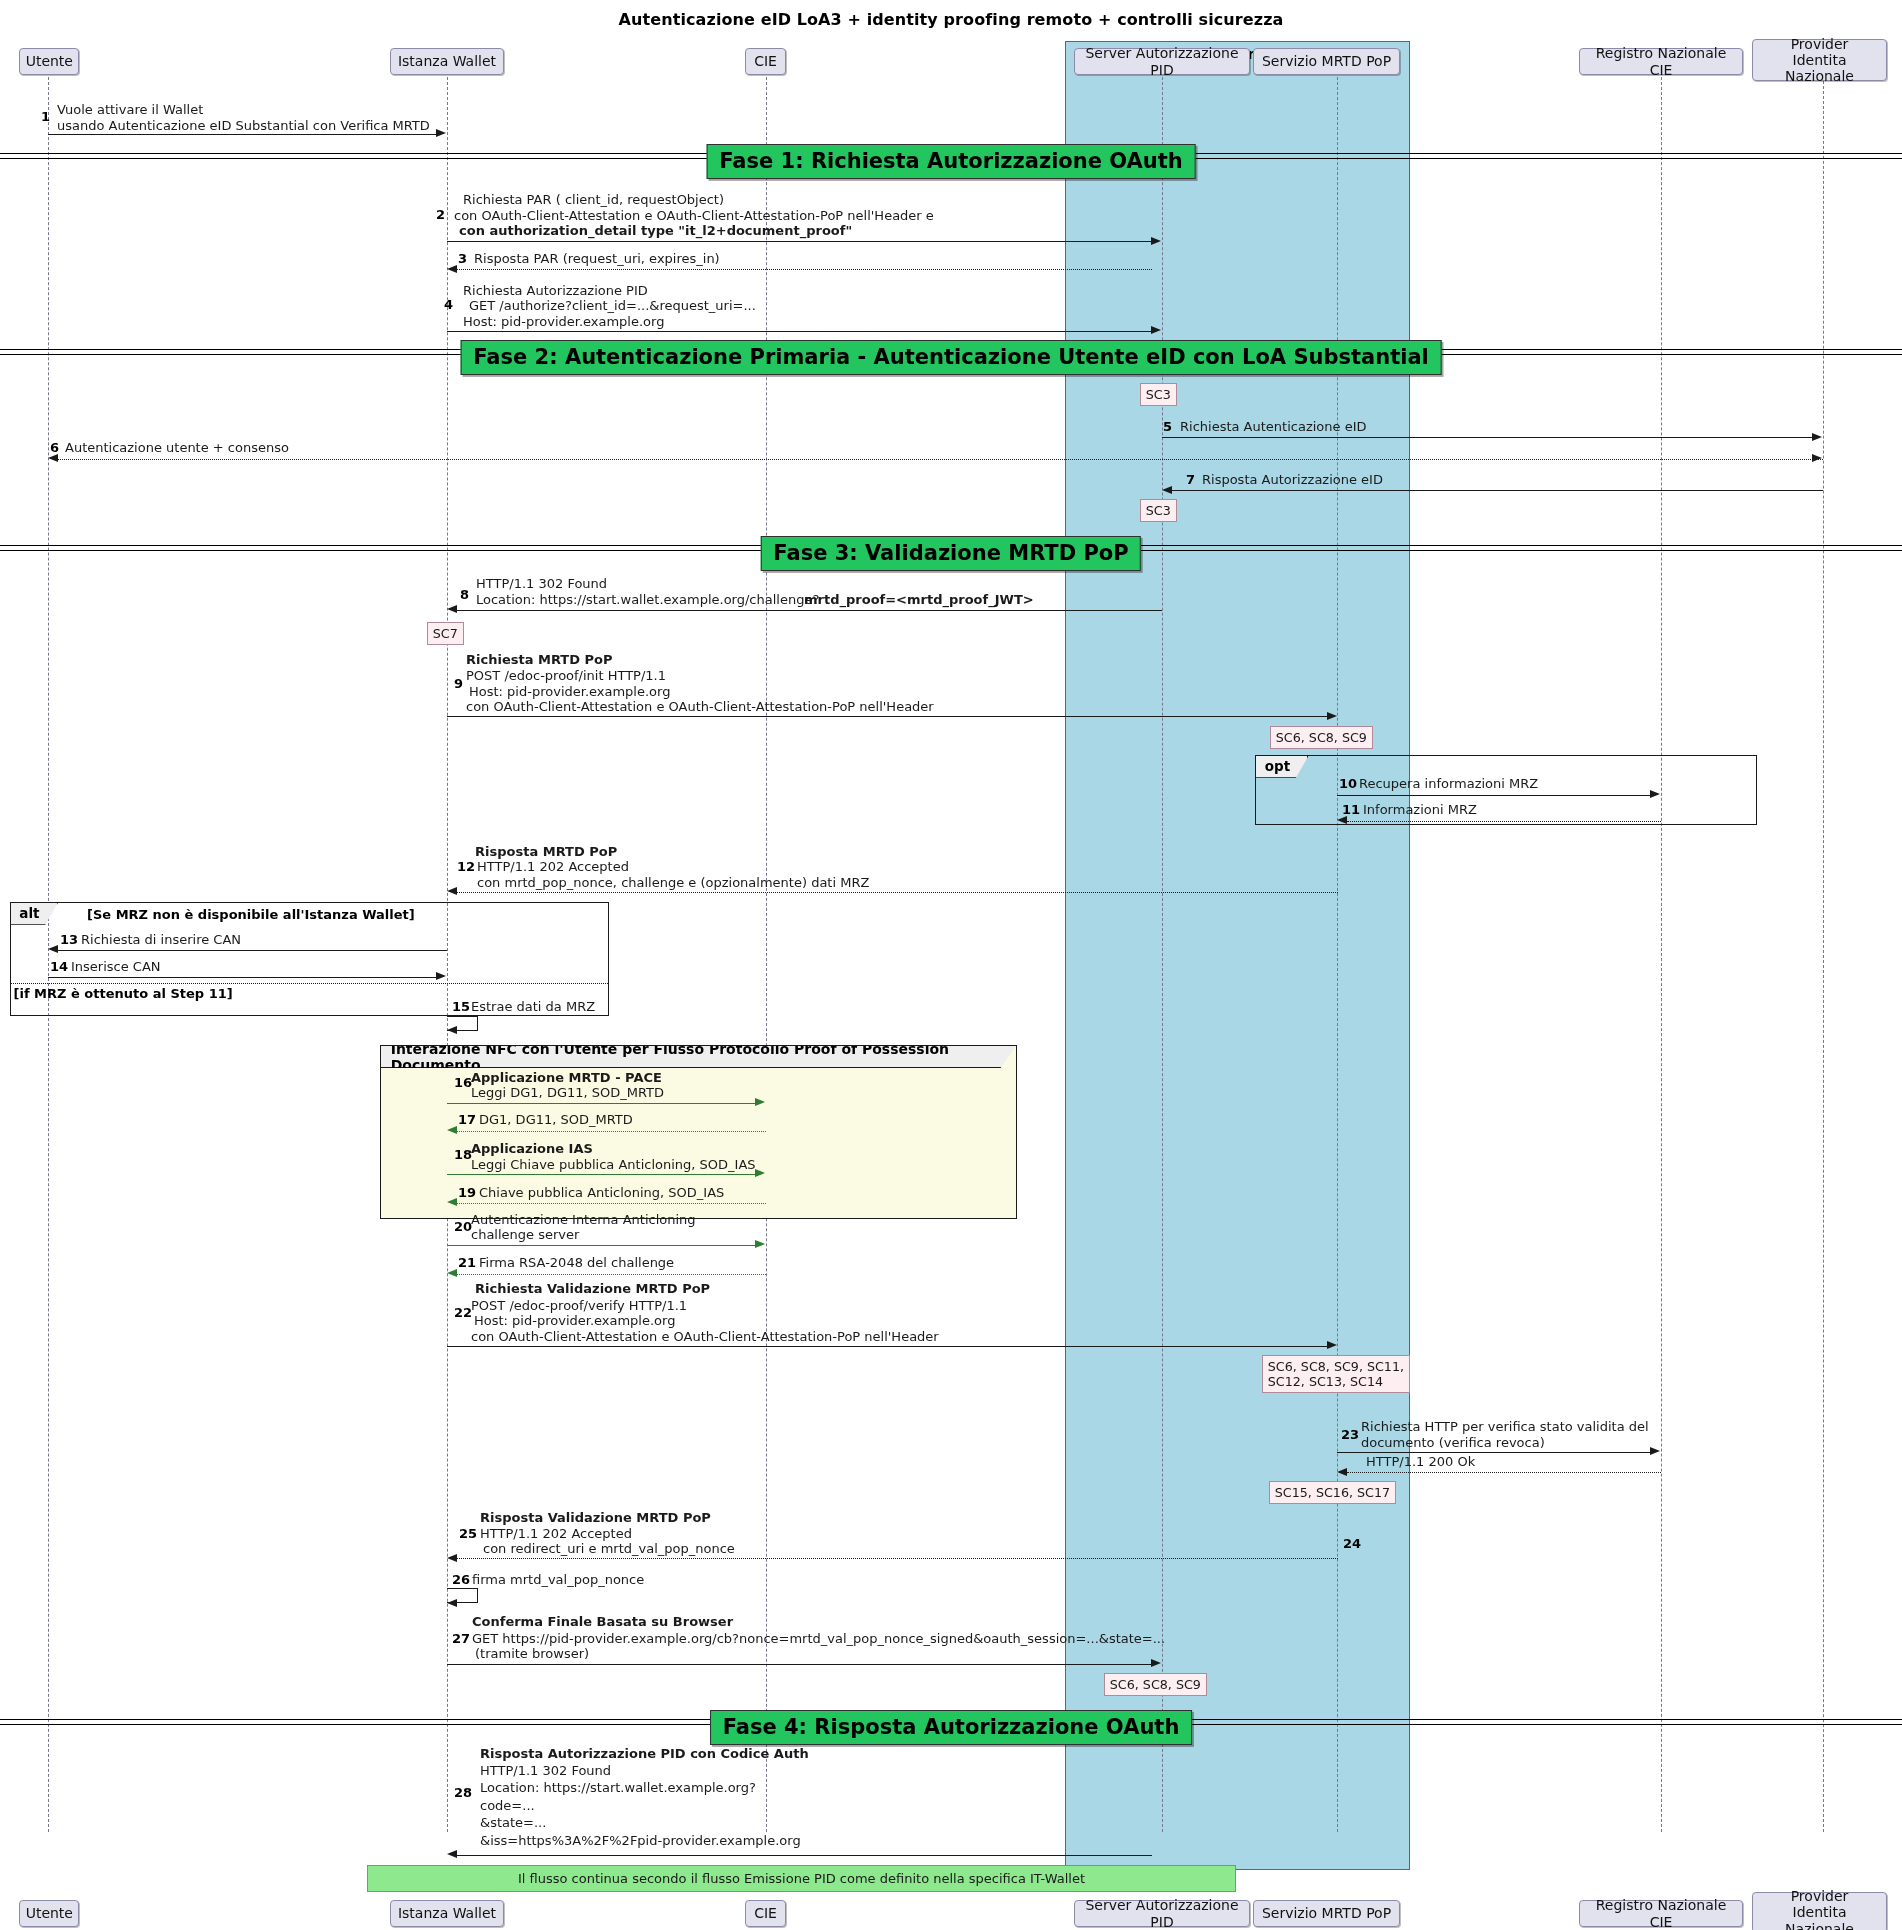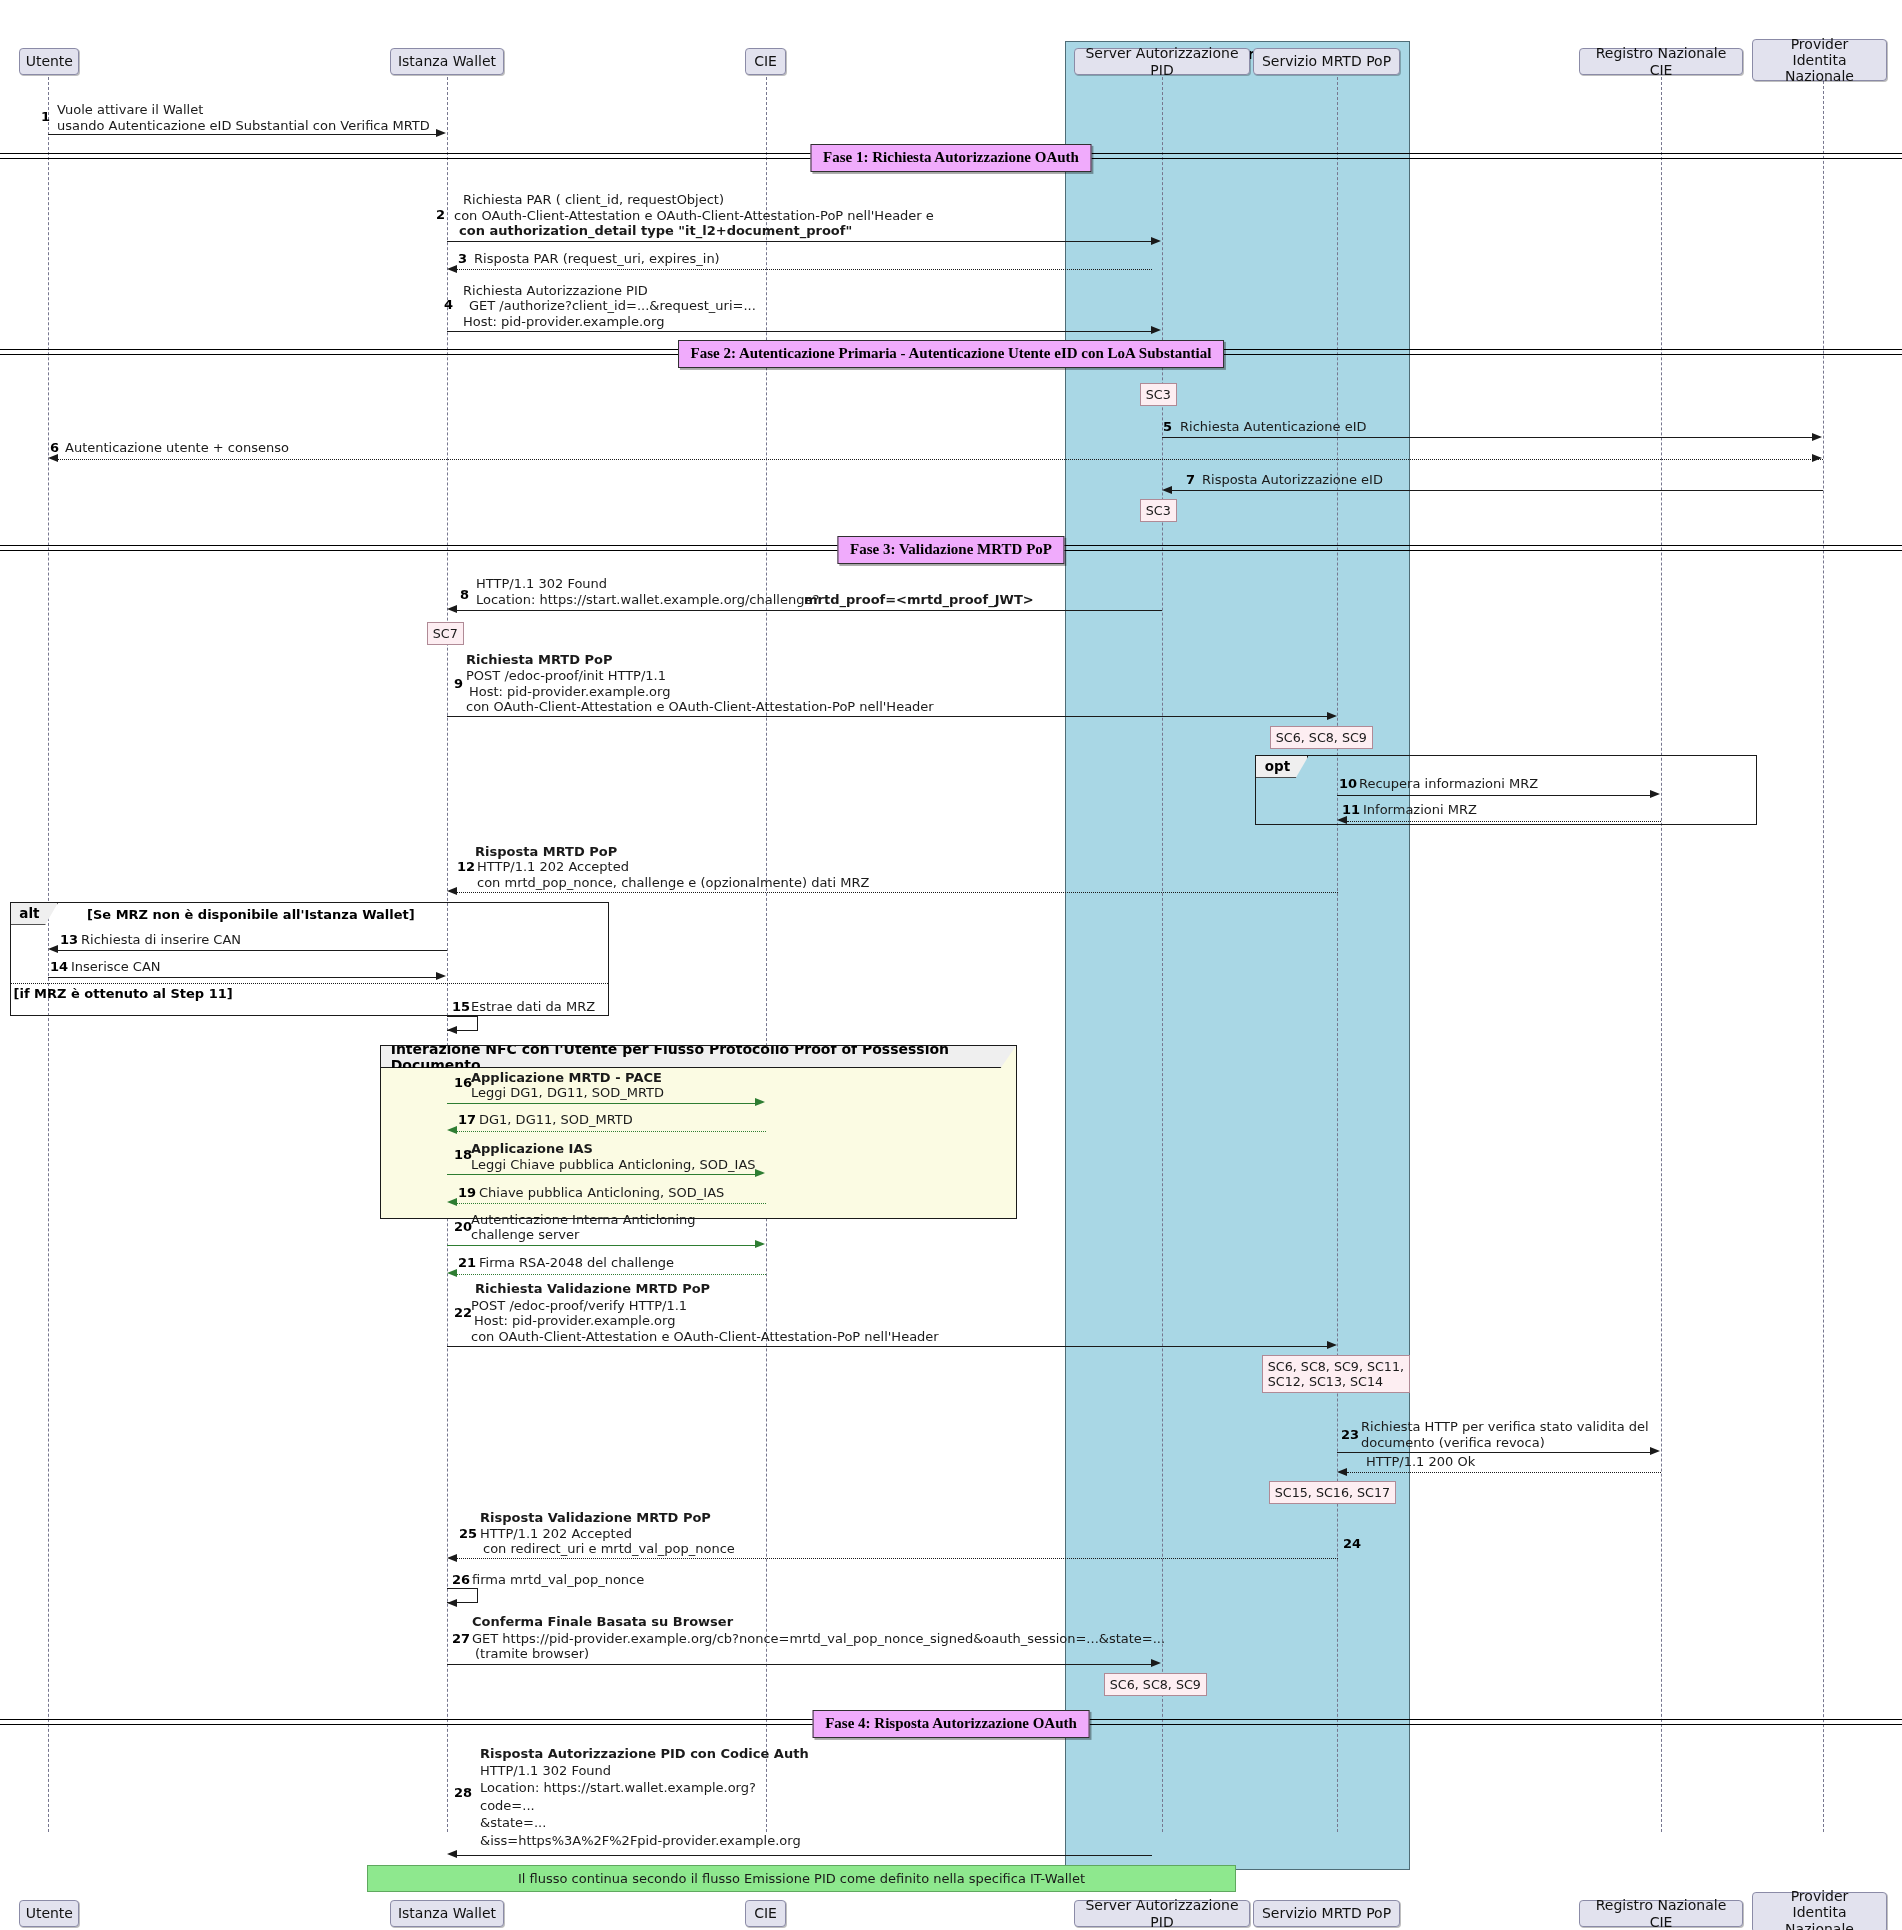--- a/index.html
+++ b/index.html
@@ -49,26 +49,25 @@
   .divider-lines{
     position:absolute;left:0;width:1902px;height:5.8px;
   }
   .divider-lines:before,.divider-lines:after{
     content:"";position:absolute;left:0;width:1902px;height:0;
     border-top:1.5px solid #000;
   }
   .divider-lines:before{top:0}
   .divider-lines:after{top:4.8px}
   .divider-label{
-    position:absolute;background:#f0abfc;border:1.7px solid #303030;
+    position:absolute;background:#22c55e;border:1.7px solid #303030;
     box-shadow:1.9px 1.9px 0 rgba(0,0,0,.35);
-    font-size:15px;font-weight:bold;color:#000;
+    font-size:21px;font-weight:bold;color:#000;
     padding:3.9px 11.6px 4.8px 11.6px;white-space:nowrap;
     transform:translateX(-50%);
-    font-family:Liberation Serif, serif;
   }
 
   
   .msg-line{
     position:absolute;height:0;border-top:1.4px solid #1a1a1a;
   }
   .msg-line.dotted{border-top:1.4px dotted #1a1a1a;}
   .msg-line.green{border-top:1.4px solid #2e7d32;}
   .msg-line.green.dotted{border-top:1.4px dotted #2e7d32;}
 
@@ -136,20 +135,21 @@
     font-size:13px;color:#1a1a1a;text-align:center;
     display:flex;align-items:center;justify-content:center;
     box-sizing:border-box;
   }
 </style>
 </head>
 <body>
 
 <div id="stage">
 
+  <div class="diagram-title">Autenticazione eID LoA3 + identity proofing remoto + controlli sicurezza</div>
 
   <div class="group-box" style="left:1065px;top:41px;width:345px;height:1829px;">
     <div class="group-title">Provider PID</div>
   </div>
 
   <div class="lifeline" style="left:48px;top:77px;height:1755px;"></div>
   <div class="lifeline" style="left:447px;top:77px;height:1755px;"></div>
   <div class="lifeline" style="left:766px;top:77px;height:1755px;"></div>
   <div class="lifeline" style="left:1162px;top:77px;height:1755px;"></div>
   <div class="lifeline" style="left:1337px;top:77px;height:1755px;"></div>

